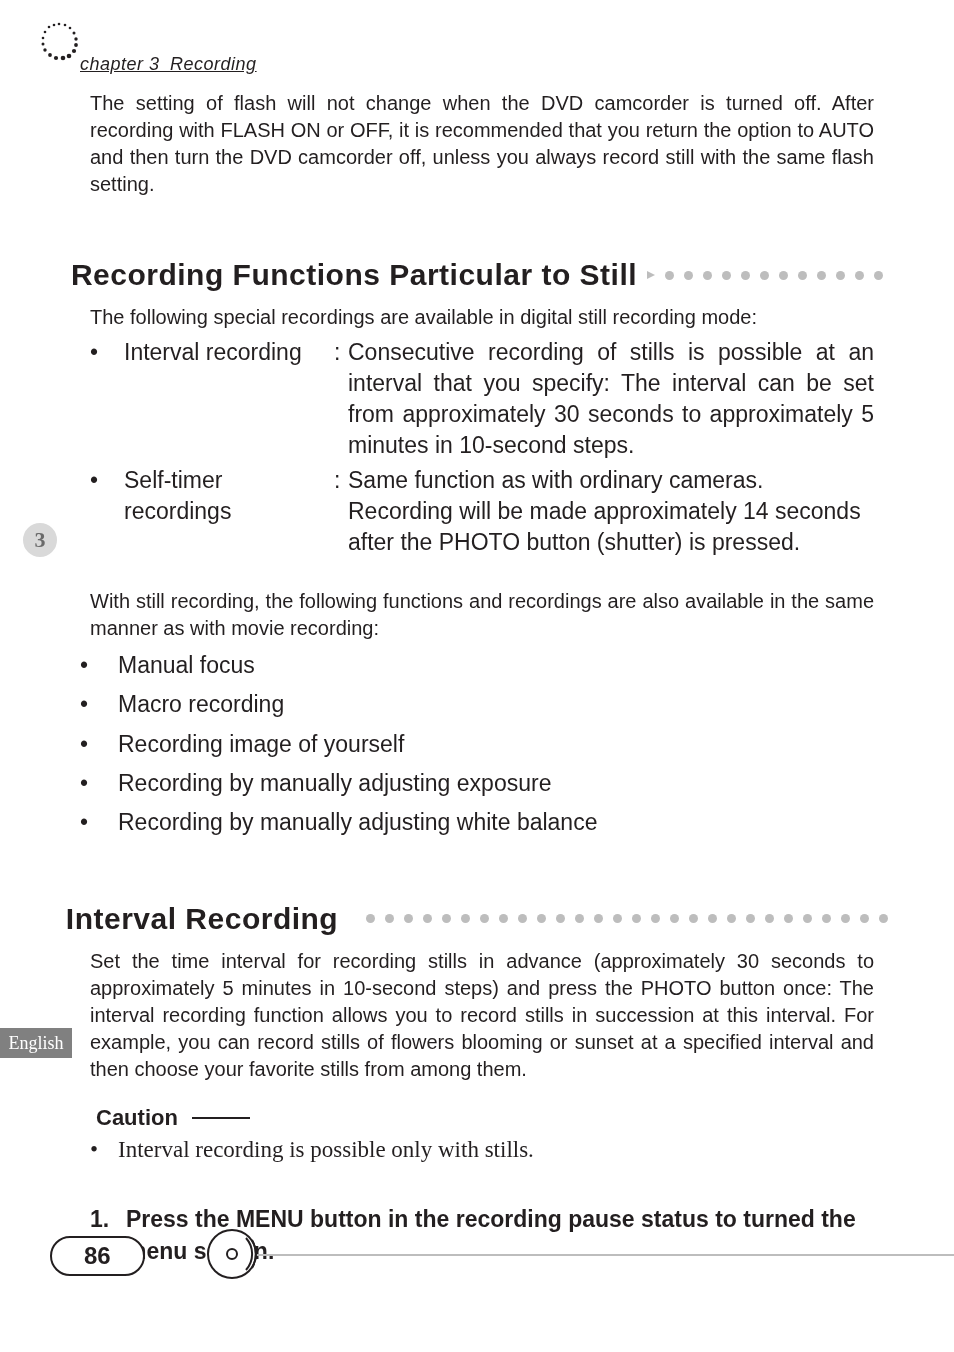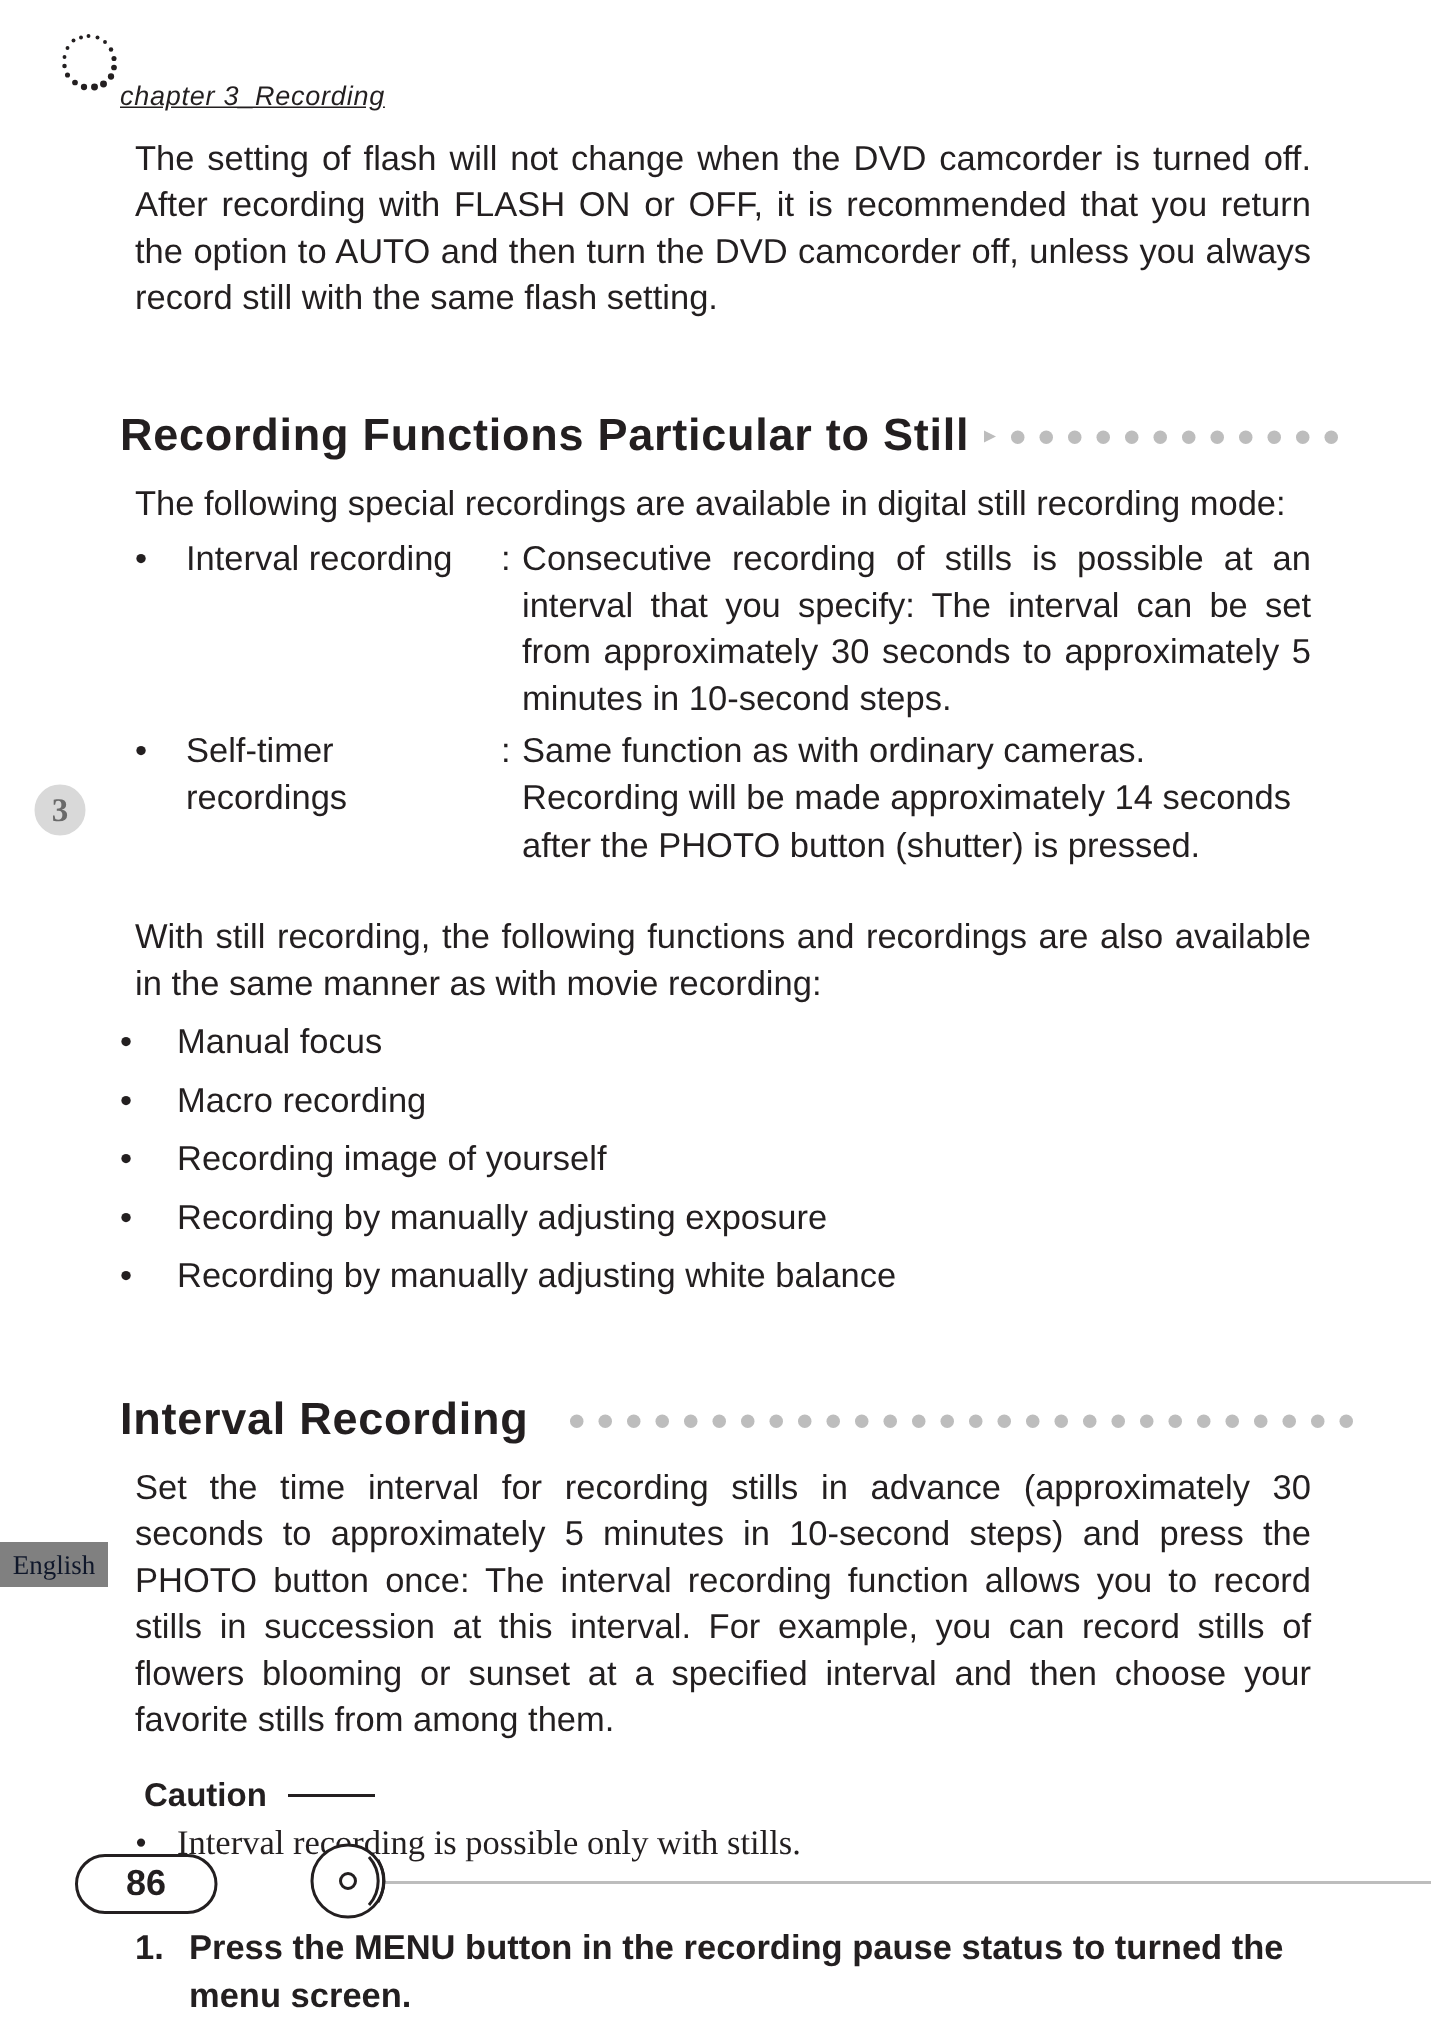--- a/index.html
+++ b/index.html
@@ -33,32 +33,33 @@
     top: 54px;
     font-size: 18px;
     font-style: italic;
     text-decoration: underline;
     letter-spacing: 0.5px;
   }
   .content {
     margin-top: 60px;
   }
   .body-text {
-    font-size: 23px;
+    font-size: 20px;
     line-height: 1.35;
     text-align: justify;
   }
   .indent {
     margin-left: 10px;
   }
   .section-title-row {
     display: flex;
     align-items: center;
     margin-top: 60px;
     margin-bottom: 12px;
+    justify-content: center;
   }
   .section-title {
     font-family: "Futura", "Trebuchet MS", Arial, sans-serif;
     font-weight: 900;
     font-size: 30px;
     letter-spacing: 0.5px;
     white-space: nowrap;
   }
   .arrow-dot {
     margin-left: 8px;
@@ -144,21 +145,21 @@
     line-height: 1.3;
     margin-top: 4px;
   }
   .english-tab {
     position: absolute;
     left: 0;
     top: 1028px;
     width: 72px;
     height: 30px;
     background: #808080;
-    color: #0f172a;
+    color: #ffffff;
     display: flex;
     align-items: center;
     justify-content: center;
     font-family: "Times New Roman", Times, serif;
     font-size: 18px;
   }
   .chapter-badge {
     position: absolute;
     left: 20px;
     top: 520px;

